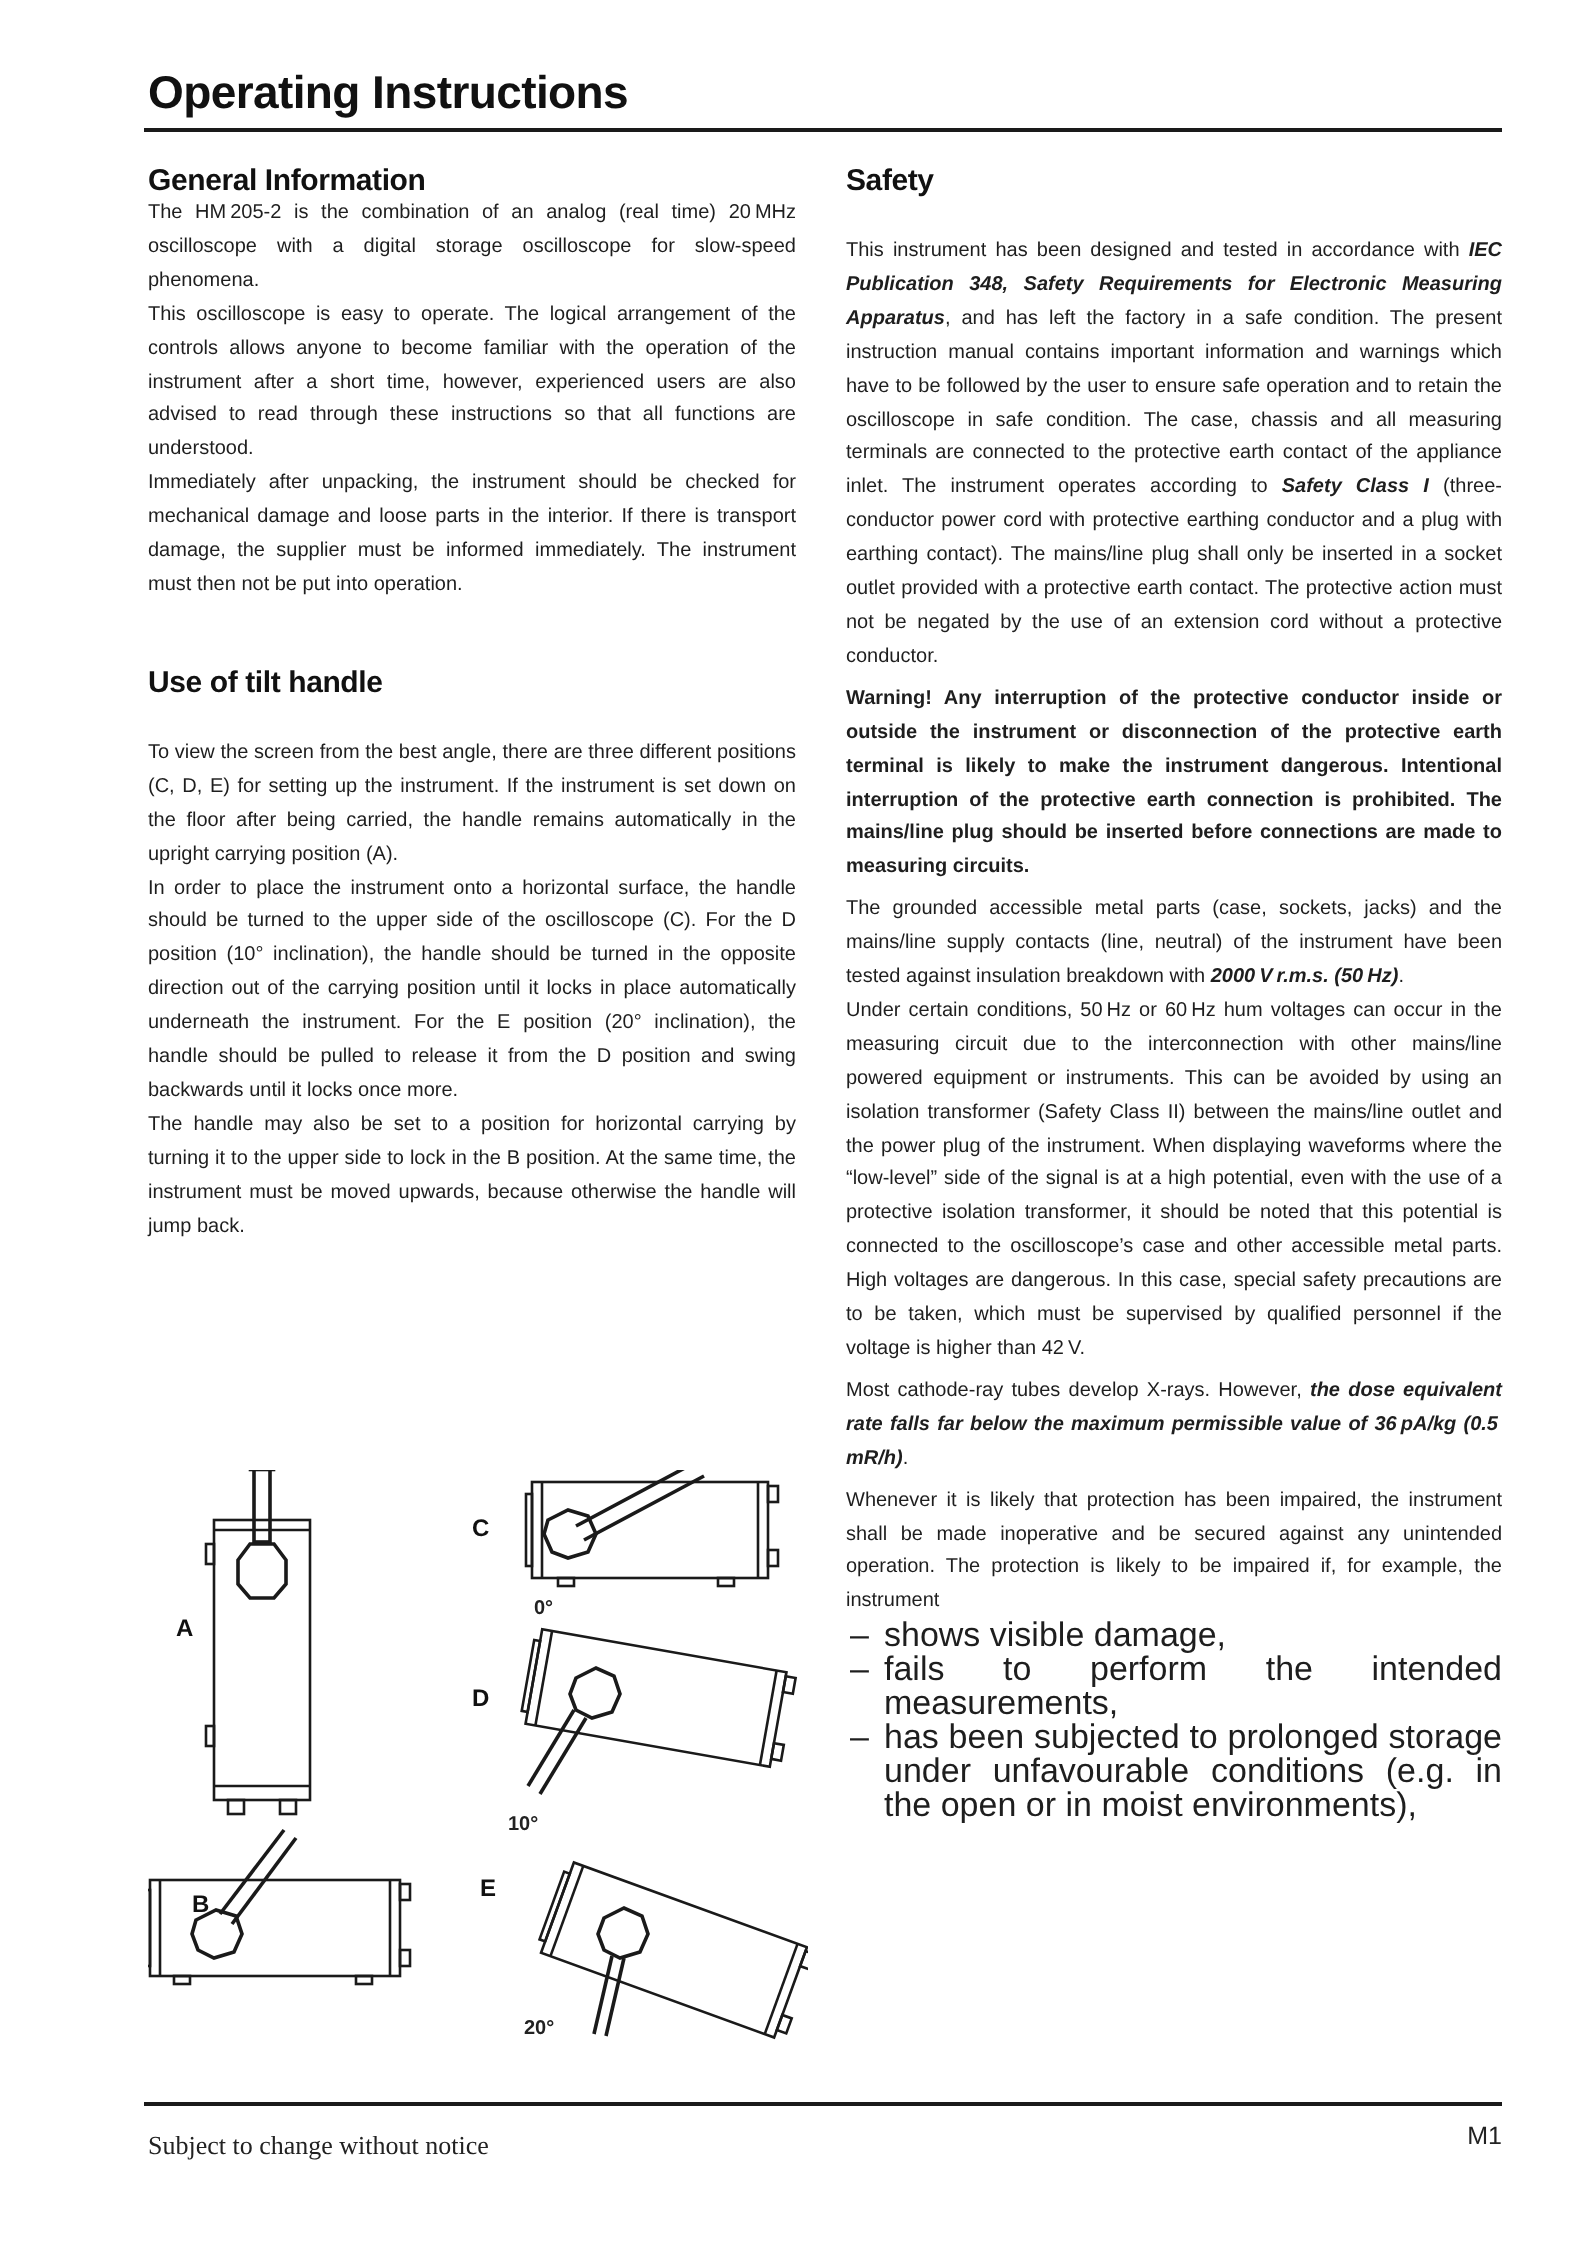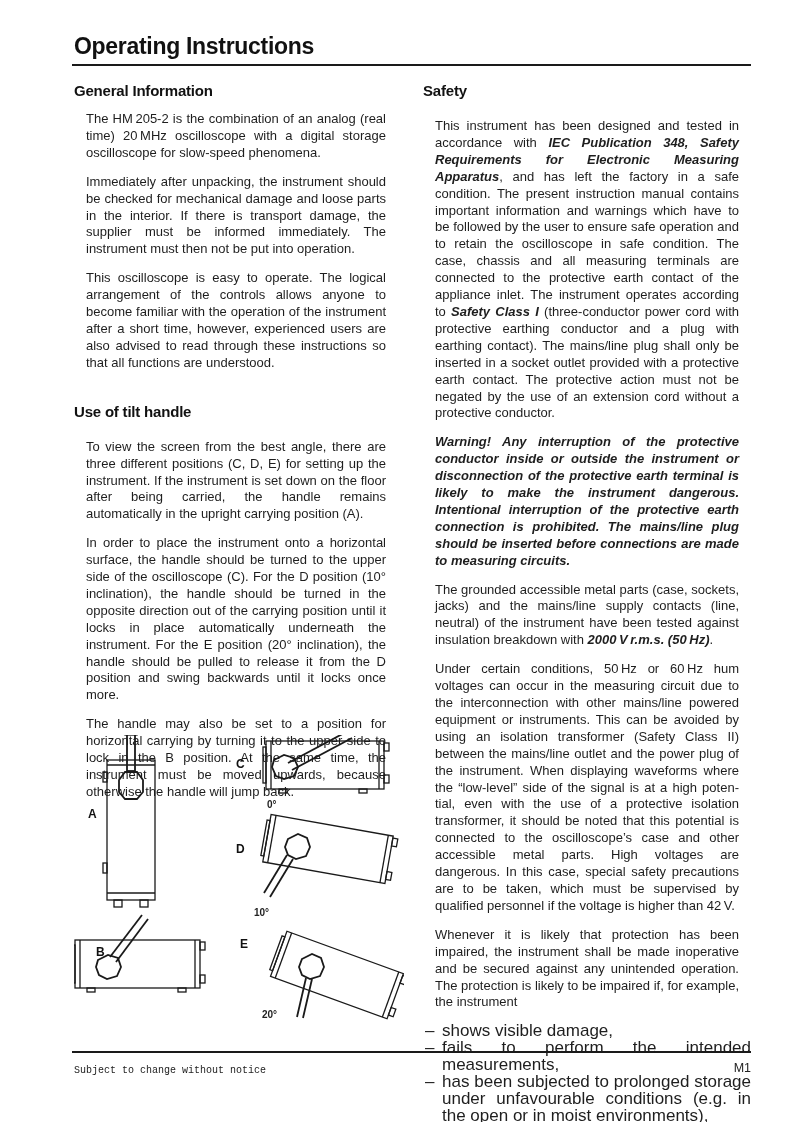--- a/index.html
+++ b/index.html
@@ -19,29 +19,29 @@
     position: absolute; left: 72px; top: 1051px; width: 679px; height: 2px; background: #1a1a1a;
   }
   .col { position: absolute; top: 82px; }
   .col-left { left: 74px; width: 324px; }
   .col-right { left: 423px; width: 328px; }
   h2 {
     margin: 0; font-size: 15px; font-weight: bold; letter-spacing: -0.2px;
     font-family: "Liberation Sans", sans-serif; color: #111;
   }
   p {
-    margin: 12px; font-size: 13px; line-height: 16.9px; text-align: justify;
+    margin: 0; font-size: 10px; line-height: 16.9px; text-align: justify;
     hyphens: manual; color: #1e1e1e;
   }
   .bi { font-weight: bold; font-style: italic; }
   .h-general { }
   .h-tilt { margin-top: 31px; margin-bottom: 19px; }
   .h-safety { margin-bottom: 19px; }
   .gap { margin-top: 4px; }
-  .warn { margin-top: 4px; font-weight: bold; font-style: italic; }
+  .warn { margin-top: 4px; font-weight: bold; }
   ul.dash { list-style: none; margin: 0; padding: 0; }
   ul.dash li {
     position: relative; padding-left: 19px; font-size: 17px; line-height: 16.9px;
     text-align: justify; color: #1e1e1e;
   }
   ul.dash li::before { content: "–"; position: absolute; left: 2px; top: 0; }
 
   .figure { position: absolute; left: 74px; top: 735px; width: 330px; height: 310px; }
   .fig-label {
     position: absolute; font-size: 12px; font-weight: bold; color: #111;
@@ -49,39 +49,39 @@
   }
   .fig-angle {
     position: absolute; font-size: 10px; font-weight: bold; color: #222;
     font-family: "Liberation Sans", sans-serif;
   }
   svg.drawing { position: absolute; left: 0; top: 0; }
   svg.drawing * { fill: none; stroke: #1a1a1a; stroke-width: 1.3; }
   svg.drawing .thick { stroke-width: 1.8; }
 
   .footer-note {
-    position: absolute; left: 74px; top: 1065px; font-size: 10px; color: #222;
-    font-family: Liberation Mono, monospace;
+    position: absolute; left: 74px; top: 1065px; font-size: 13px; color: #222;
+    font-family: Liberation Serif, serif;
   }
   .page-number {
     position: absolute; right: 42px; top: 1061px; font-size: 12.5px; color: #222;
     font-family: "Liberation Sans", sans-serif;
   }
 </style>
 </head>
 <body>
 
 <div class="page-title">Operating Instructions</div>
 <div class="rule-top"></div>
 
 <div class="col col-left">
   <h2 class="h-general">General Information</h2>
   <p>The HM 205-2 is the combination of an analog (real time) 20 MHz oscilloscope with a digital storage oscilloscope for slow-speed phenomena.</p>
+  <p>This oscilloscope is easy to operate. The logical arrange­ment of the controls allows anyone to become familiar with the operation of the instrument after a short time, however, experienced users are also advised to read through these instructions so that all functions are understood.</p>
   <p>Immediately after unpacking, the instrument should be checked for mechanical damage and loose parts in the in­terior. If there is transport damage, the supplier must be in­formed immediately. The instrument must then not be put into operation.</p>
-  <p>This oscilloscope is easy to operate. The logical arrange­ment of the controls allows anyone to become familiar with the operation of the instrument after a short time, however, experienced users are also advised to read through these instructions so that all functions are understood.</p>
 
   <h2 class="h-tilt">Use of tilt handle</h2>
   <p>To view the screen from the best angle, there are three dif­ferent positions (C, D, E) for setting up the instrument. If the instrument is set down on the floor after being carried, the handle remains automatically in the upright carrying posi­tion (A).</p>
   <p>In order to place the instrument onto a horizontal surface, the handle should be turned to the upper side of the oscillo­scope (C). For the D position (10° inclination), the handle should be turned in the opposite direction out of the carry­ing position until it locks in place automatically underneath the instrument. For the E position (20° inclination), the handle should be pulled to release it from the D position and swing backwards until it locks once more.</p>
   <p>The handle may also be set to a position for horizontal carry­ing by turning it to the upper side to lock in the B position. At the same time, the instrument must be moved upwards, because otherwise the handle will jump back.</p>
 </div>
 
 <div class="figure">
   <svg class="drawing" width="330" height="310" viewBox="0 0 330 310">
 
@@ -164,20 +164,21 @@
   <span class="fig-angle" style="left:180px; top:172px;">10°</span>
   <span class="fig-angle" style="left:188px; top:274px;">20°</span>
 </div>
 
 <div class="col col-right">
   <h2 class="h-safety">Safety</h2>
   <p><span>This instrument has been designed and tested in accor­dance with </span><span class="bi">IEC Publication 348, Safety Requirements for Electronic Measuring Apparatus</span><span>, and has left the factory in a safe condition. The present instruction manual contains important information and warnings which have to be fol­lowed by the user to ensure safe operation and to retain the oscilloscope in safe condition. The case, chassis and all measuring terminals are connected to the protective earth contact of the appliance inlet. The instrument operates ac­cording to </span><span class="bi">Safety Class I</span><span> (three-conductor power cord with protective earthing conductor and a plug with earthing con­tact). The mains/line plug shall only be inserted in a socket outlet provided with a protective earth contact. The protec­tive action must not be negated by the use of an extension cord without a protective conductor.</span></p>
   <p class="warn">Warning! Any interruption of the protective conductor inside or outside the instrument or disconnection of the protective earth terminal is likely to make the instru­ment dangerous. Intentional interruption of the protec­tive earth connection is prohibited. The mains/line plug should be inserted before connections are made to measuring circuits.</p>
   <p class="gap"><span>The grounded accessible metal parts (case, sockets, jacks) and the mains/line supply contacts (line, neutral) of the in­strument have been tested against insulation breakdown with </span><span class="bi">2000 V r.m.s. (50 Hz)</span><span>.</span></p>
   <p>Under certain conditions, 50 Hz or 60 Hz hum voltages can occur in the measuring circuit due to the interconnection with other mains/line powered equipment or instruments. This can be avoided by using an isolation transformer (Safety Class II) between the mains/line outlet and the power plug of the instrument. When displaying waveforms where the “low-level” side of the signal is at a high poten­tial, even with the use of a protective isolation transformer, it should be noted that this potential is connected to the os­cilloscope’s case and other accessible metal parts. High voltages are dangerous. In this case, special safety precau­tions are to be taken, which must be supervised by qualified personnel if the voltage is higher than 42 V.</p>
+  <p class="gap"><span>Most cathode-ray tubes develop X-rays. However, </span><span class="bi">the dose equivalent rate falls far below the maximum per­missible value of 36 pA/kg (0.5 mR/h)</span><span>.</span></p>
   <p class="gap">Whenever it is likely that protection has been impaired, the instrument shall be made inoperative and be secured against any unintended operation. The protection is likely to be impaired if, for example, the instrument</p>
   <ul class="dash">
     <li>shows visible damage,</li>
     <li>fails to perform the intended measurements,</li>
     <li>has been subjected to prolonged storage under un­favourable conditions (e.g. in the open or in moist envi­ronments),</li>
   </ul>
 </div>
 
 <div class="rule-bottom"></div>
 <div class="footer-note">Subject to change without notice</div>

